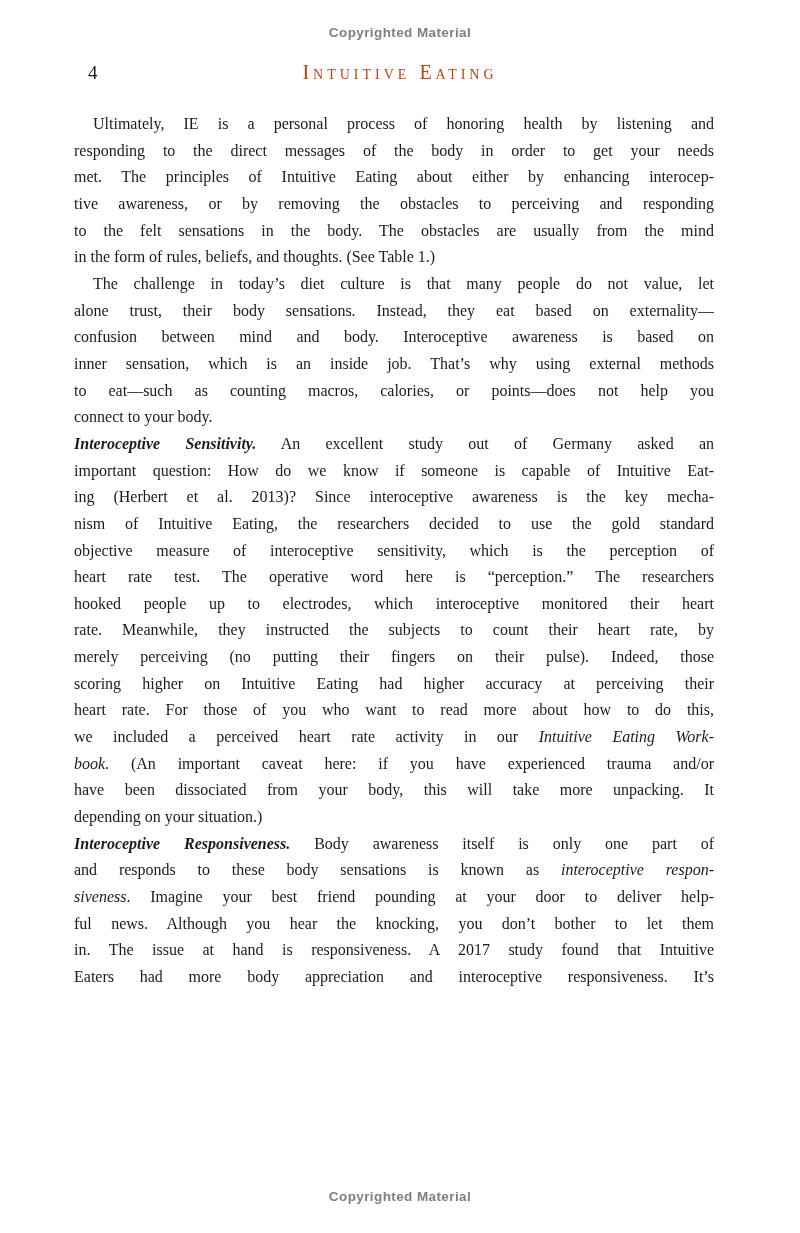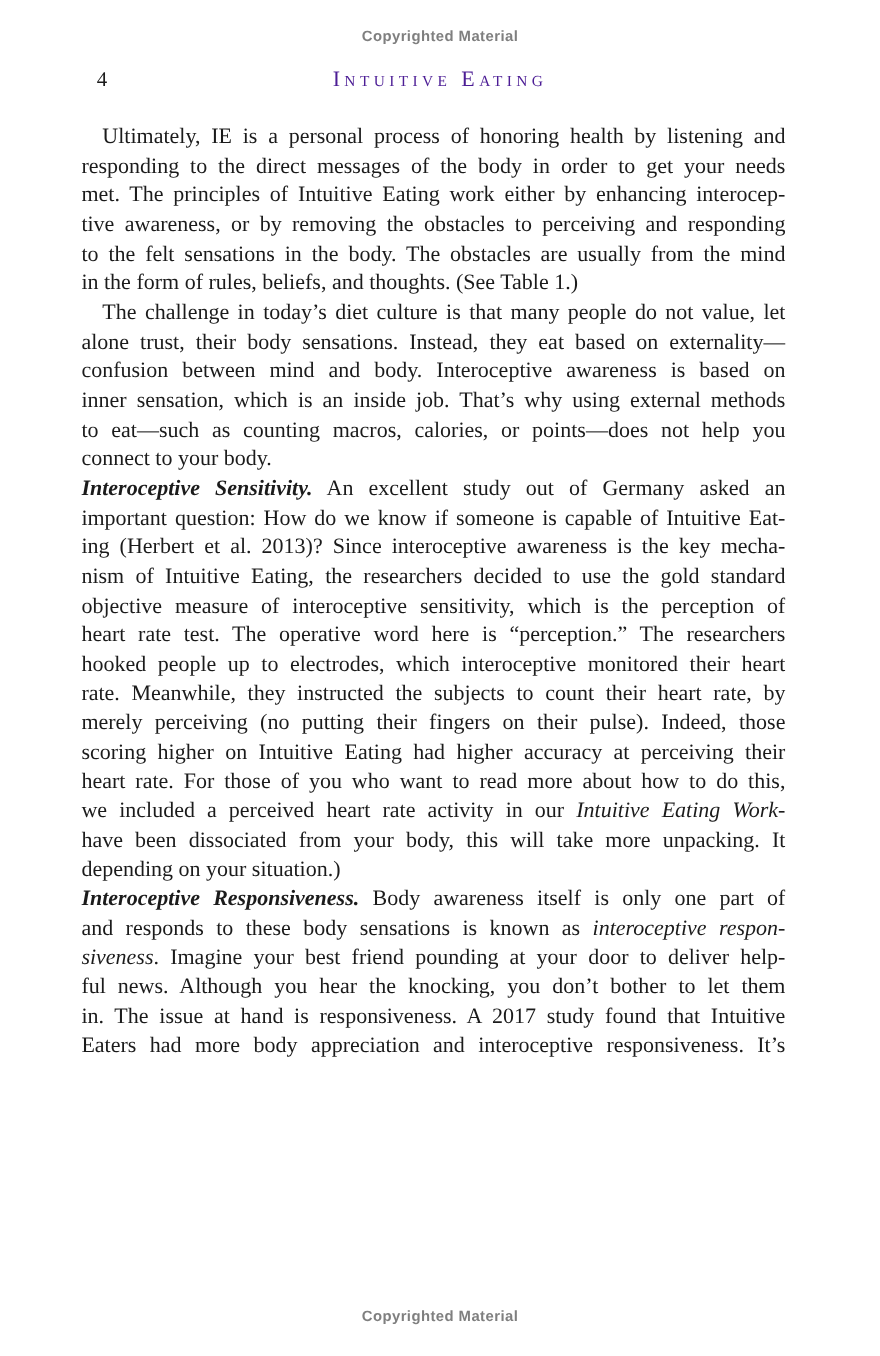--- a/index.html
+++ b/index.html
@@ -36,28 +36,28 @@
     position: absolute;
     left: 88px;
     top: 1px;
     font-size: 19px;
   }
   .head-title {
     display: inline-block;
     font-variant: small-caps;
     font-size: 20px;
     letter-spacing: 4px;
-    color: #4c1d95;
+    color: #c2410c;
   }
   .body-text {
     position: absolute;
     left: 74px;
     top: 111px;
     width: 640px;
-    font-size: 20px;
+    font-size: 16px;
     line-height: 26.67px;
   }
   .para { margin: 0; }
   .para.section { }
   .line {
     text-align: justify;
     text-align-last: justify;
     height: 26.67px;
     overflow: hidden;
     white-space: normal;
@@ -77,21 +77,21 @@
 
   <div class="runhead">
     <span class="folio">4</span>
     <span class="head-title">Intuitive Eating</span>
   </div>
 
   <div class="body-text">
       <div class="para">
         <div class="line indent"><span class="s-n">Ultimately, IE is a personal process of honoring health by listening and</span></div>
         <div class="line"><span class="s-n">responding to the direct messages of the body in order to get your needs</span></div>
-        <div class="line"><span class="s-n">met. The principles of Intuitive Eating work either by enhancing interocep-</span></div>
+        <div class="line"><span class="s-n">met. The principles of Intuitive Eating about either by enhancing interocep-</span></div>
         <div class="line"><span class="s-n">tive awareness, or by removing the obstacles to perceiving and responding</span></div>
         <div class="line"><span class="s-n">to the felt sensations in the body. The obstacles are usually from the mind</span></div>
         <div class="line lastline"><span class="s-n">in the form of rules, beliefs, and thoughts. (See Table 1.)</span></div>
       </div>
       <div class="para">
         <div class="line indent"><span class="s-n">The challenge in today’s diet culture is that many people do not value, let</span></div>
         <div class="line"><span class="s-n">alone trust, their body sensations. Instead, they eat based on externality—</span></div>
         <div class="line"><span class="s-n">confusion between mind and body. Interoceptive awareness is based on</span></div>
         <div class="line"><span class="s-n">inner sensation, which is an inside job. That’s why using external methods</span></div>
         <div class="line"><span class="s-n">to eat—such as counting macros, calories, or points—does not help you</span></div>
@@ -103,20 +103,21 @@
         <div class="line"><span class="s-n">ing (Herbert et al. 2013)? Since interoceptive awareness is the key mecha-</span></div>
         <div class="line"><span class="s-n">nism of Intuitive Eating, the researchers decided to use the gold standard</span></div>
         <div class="line"><span class="s-n">objective measure of interoceptive sensitivity, which is the perception of</span></div>
         <div class="line"><span class="s-n">heart rate test. The operative word here is “perception.” The researchers</span></div>
         <div class="line"><span class="s-n">hooked people up to electrodes, which interoceptive monitored their heart</span></div>
         <div class="line"><span class="s-n">rate. Meanwhile, they instructed the subjects to count their heart rate, by</span></div>
         <div class="line"><span class="s-n">merely perceiving (no putting their fingers on their pulse). Indeed, those</span></div>
         <div class="line"><span class="s-n">scoring higher on Intuitive Eating had higher accuracy at perceiving their</span></div>
         <div class="line"><span class="s-n">heart rate. For those of you who want to read more about how to do this,</span></div>
         <div class="line"><span class="s-n">we included a perceived heart rate activity in our </span><span class="s-i">Intuitive Eating Work-</span></div>
+        <div class="line"><span class="s-i">book</span><span class="s-n">. (An important caveat here: if you have experienced trauma and/or</span></div>
         <div class="line"><span class="s-n">have been dissociated from your body, this will take more unpacking. It</span></div>
         <div class="line lastline"><span class="s-n">depending on your situation.)</span></div>
       </div>
       <div class="para section">
         <div class="line"><span class="s-bi">Interoceptive Responsiveness.</span><span class="s-n"> Body awareness itself is only one part of</span></div>
         <div class="line"><span class="s-n">and responds to these body sensations is known as </span><span class="s-i">interoceptive respon-</span></div>
         <div class="line"><span class="s-i">siveness</span><span class="s-n">. Imagine your best friend pounding at your door to deliver help-</span></div>
         <div class="line"><span class="s-n">ful news. Although you hear the knocking, you don’t bother to let them</span></div>
         <div class="line"><span class="s-n">in. The issue at hand is responsiveness. A 2017 study found that Intuitive</span></div>
         <div class="line"><span class="s-n">Eaters had more body appreciation and interoceptive responsiveness. It’s</span></div>

